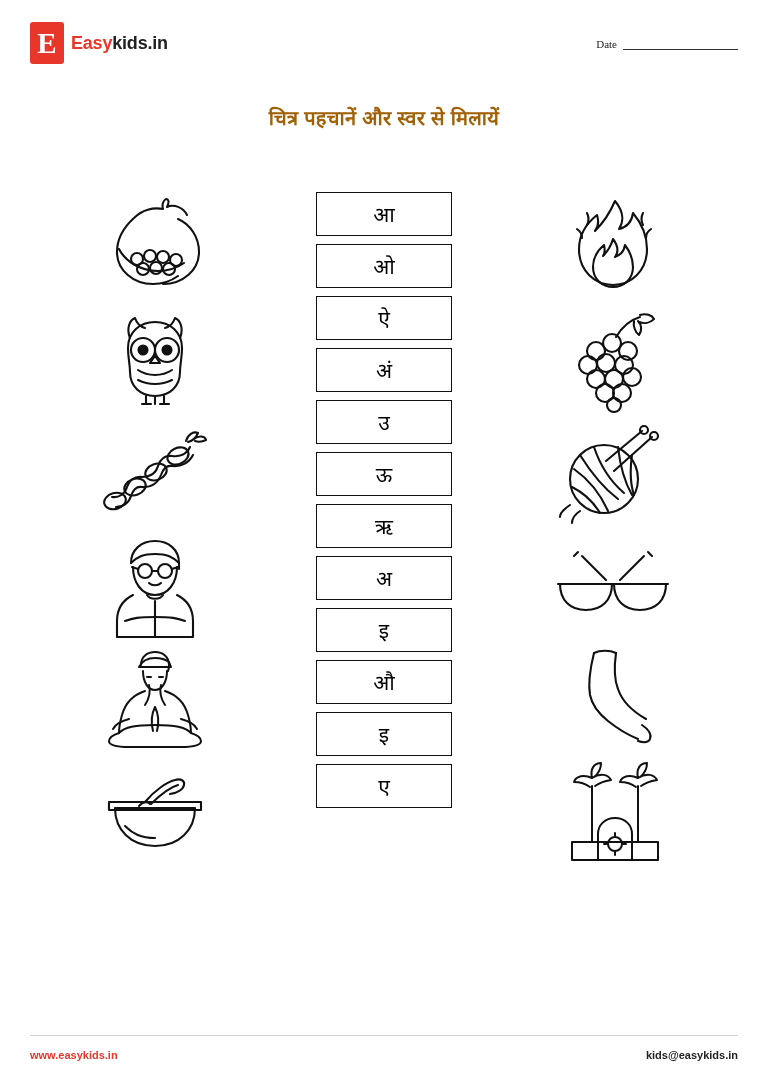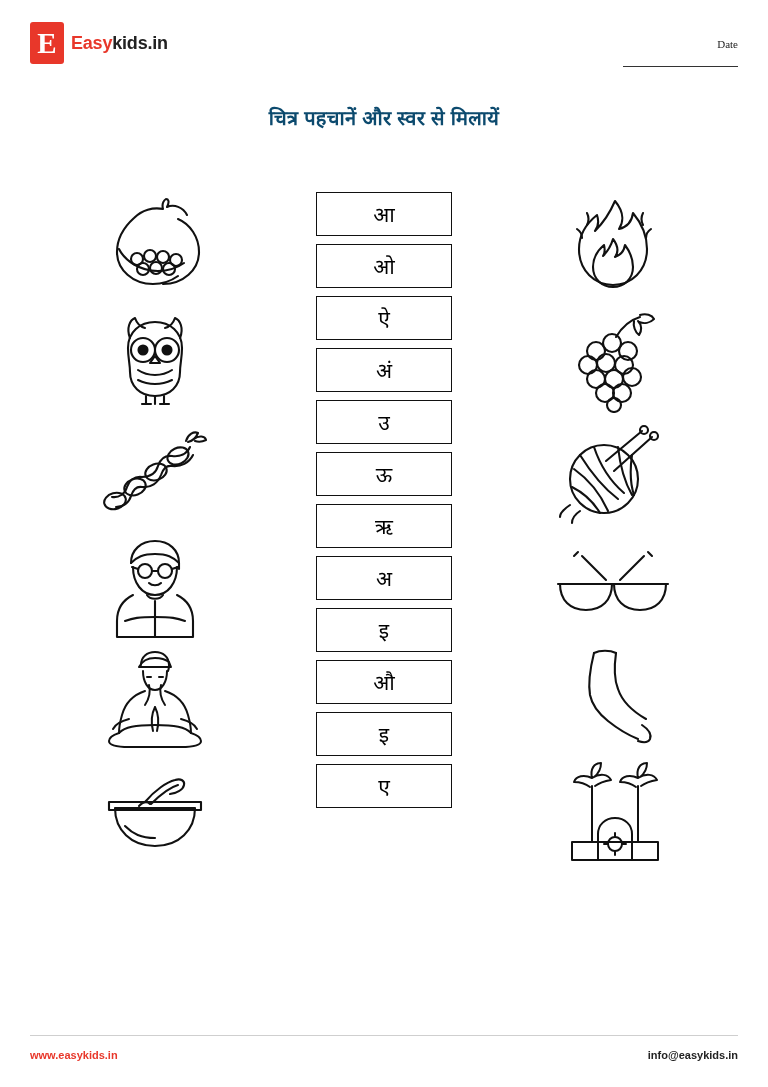--- a/index.html
+++ b/index.html
@@ -59,41 +59,40 @@
   .brand-text .b1 { color: #e8372a; font-weight: bold; }
   .brand-text .b2 { color: #222222; font-weight: bold; }
 
   .date-block {
     position: absolute;
     right: 0;
     top: 16px;
     display: flex;
     align-items: flex-end;
     gap: 6px;
-    flex-direction: column;
   }
   .date-label {
     font-size: 11px;
     color: #222;
     font-family: "Liberation Serif", serif;
   }
   .date-line {
     width: 115px;
     border-bottom: 1px solid #333;
     height: 11px;
   }
 
   
   .sheet-title {
     position: absolute;
     top: 104px;
     left: 0;
     width: 100%;
     text-align: center;
-    color: #0c4a6e;
+    color: #a16207;
     font-size: 20px;
     font-family: "Liberation Sans", sans-serif;
     font-weight: bold;
     letter-spacing: 0.3px;
   }
 
   
   .worksheet {
     position: absolute;
     top: 190px;
@@ -355,14 +354,14 @@
         <path d="M44 100V74c0-9 7-16 17-16s17 7 17 16v26"></path>
         <circle cx="61" cy="84" r="7"></circle>
         <path d="M61 77v-4M61 91v4M54 84h-4M72 84h-4"></path>
       </svg>
     </div>
   </div>
 </div>
 
 <div class="footer">
   <a href="#" class="left">www.easykids.in</a>
-  <span class="right">info@easykids.in</span>
+  <span class="right">kids@easykids.in</span>
 </div>
 
 </body></html>

